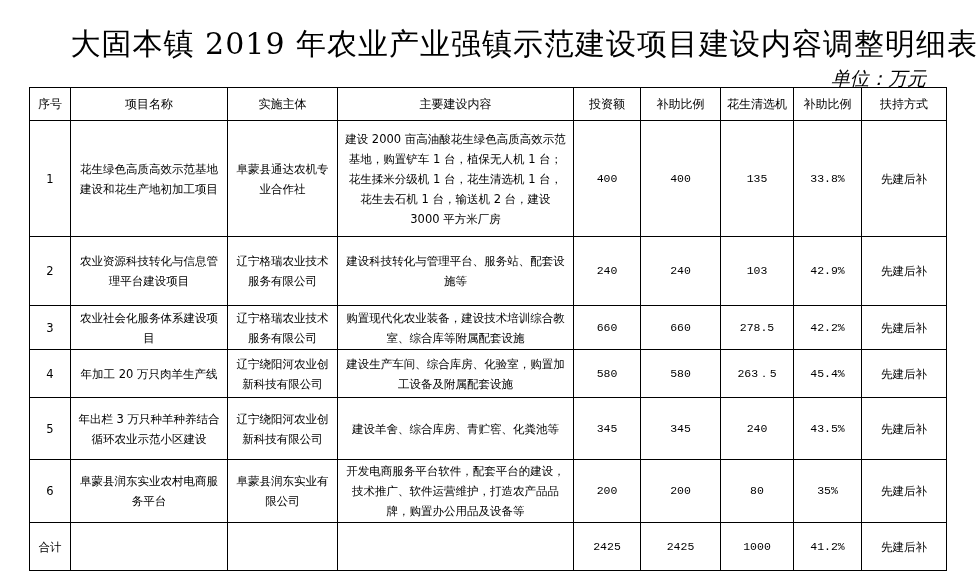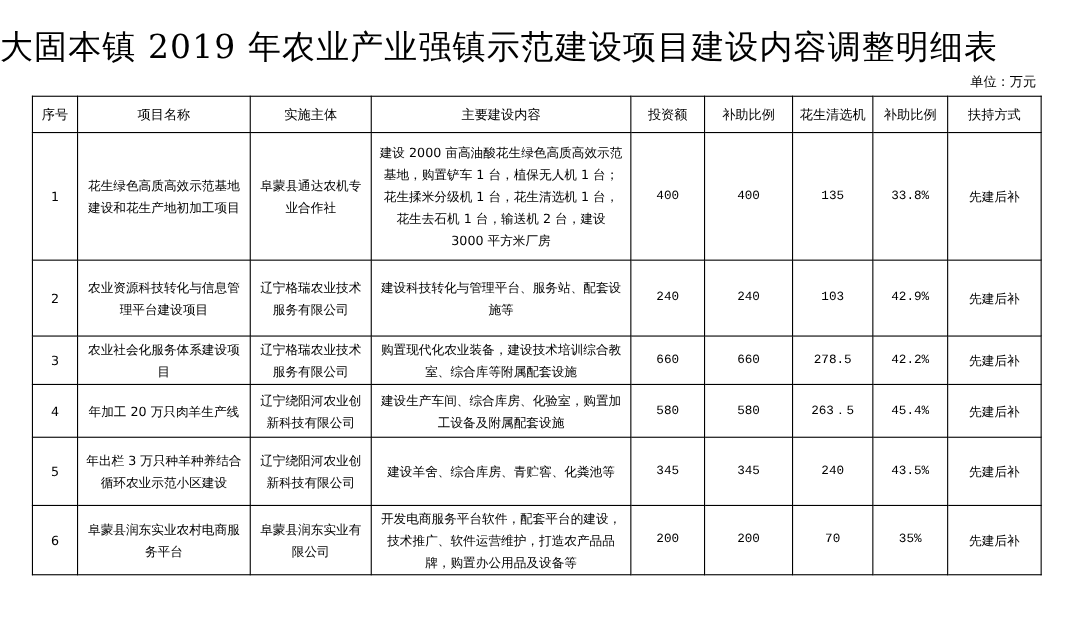--- a/index.html
+++ b/index.html
@@ -1,21 +1,21 @@
 <!DOCTYPE html>
 <html><head>
 <meta charset="utf-8">
 <style>
   html, body { margin: 0; padding: 0; background: #ffffff; }
   body { width: 978px; height: 582px; position: relative; overflow: hidden;
          font-family: "DejaVu Sans", "Liberation Sans", sans-serif; color: #000; }
-  .title { position: absolute; left: 0; top: 24px; width: 978px; text-align: left;
+  .title { position: absolute; left: 0; top: 24px; width: 978px; text-align: right;
            font-family: "DejaVu Serif", "Liberation Serif", serif;
            font-size: 30px; letter-spacing: 1px; line-height: 40px; }
-  .unit { position: absolute; right: 36px; top: 66px; font-size: 12px; }
+  .unit { position: absolute; right: 52px; top: 66px; font-size: 19px; font-style: italic; }
   table.grid { position: absolute; left: 29px; top: 87px; border-collapse: collapse;
                table-layout: fixed; width: 917px; padding-left: 37px; }
   table.grid td, table.grid th { border: 1px solid #000; font-size: 11.5px; font-weight: normal;
                line-height: 20px; padding: 0 6px; vertical-align: middle; text-align: center; }
   table.grid th { font-size: 12px; }
   td.left { text-align: left; }
   td.num { font-family: Liberation Mono, monospace; font-size: 11px; }
   td.mode { font-size: 12.5px; }
 </style>
 </head>
@@ -105,18 +105,29 @@
       <td class="num">43.5%</td>
       <td class="mode">先建后补</td>
     </tr>
     <tr style="height:63px">
       <td>6</td>
       <td class="left">阜蒙县润东实业农村电商服务平台</td>
       <td>阜蒙县润东实业有限公司</td>
       <td class="left">开发电商服务平台软件，配套平台的建设，技术推广、软件运营维护，打造农产品品牌，购置办公用品及设备等</td>
       <td class="num">200</td>
       <td class="num">200</td>
-      <td class="num">70</td>
+      <td class="num">80</td>
       <td class="num">35%</td>
+      <td class="mode">先建后补</td>
+    </tr>
+    <tr style="height:48px">
+      <td>合计</td>
+      <td class="left"></td>
+      <td></td>
+      <td class="left"></td>
+      <td class="num">2425</td>
+      <td class="num">2425</td>
+      <td class="num">1000</td>
+      <td class="num">41.2%</td>
       <td class="mode">先建后补</td>
     </tr>
   </tbody>
 </table>
 
 </body></html>

